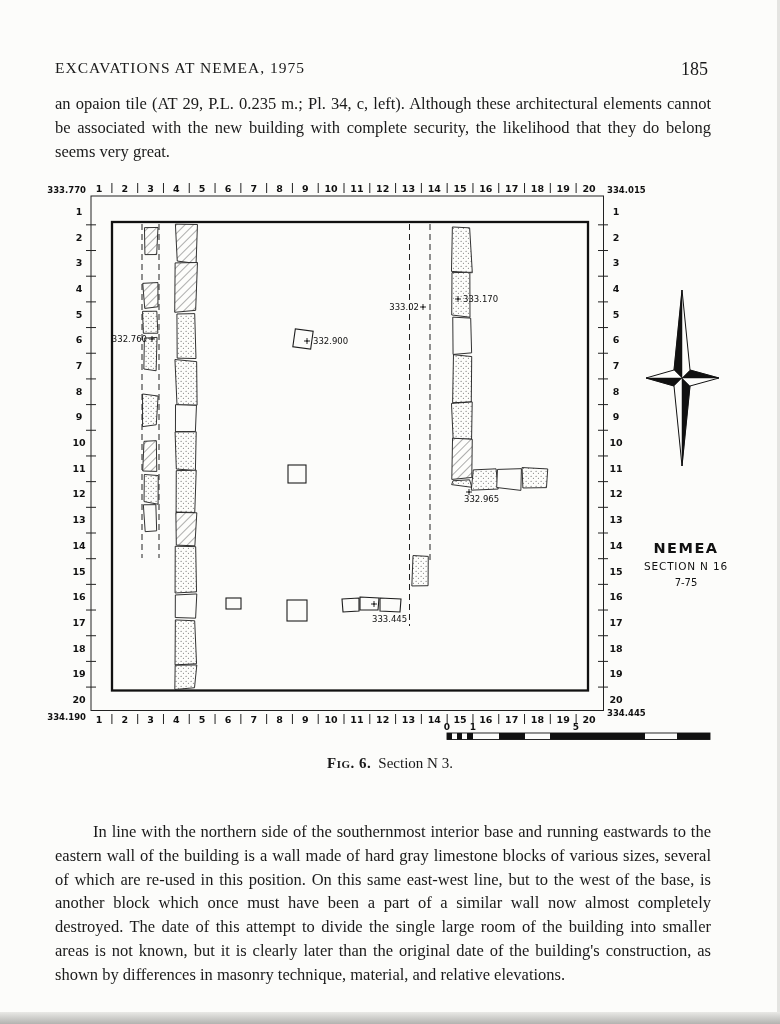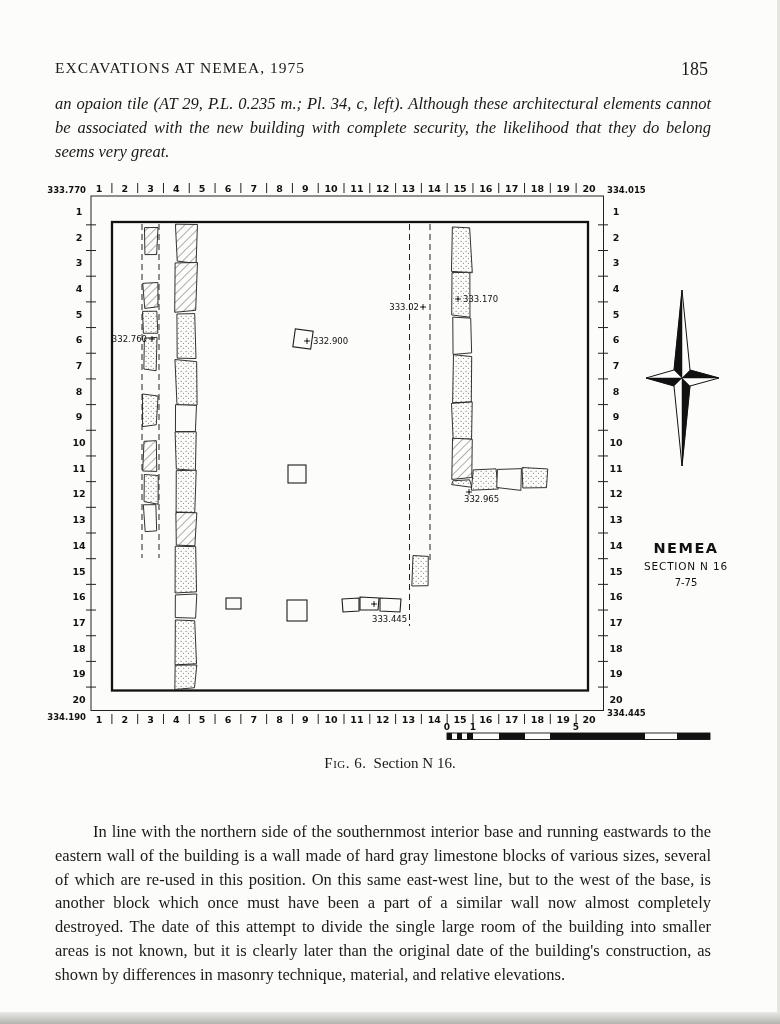--- a/index.html
+++ b/index.html
@@ -12,28 +12,28 @@
     position:absolute;top:59px;left:55px;width:656px;
     text-align:left;font-size:15.5px;letter-spacing:1px;
   }
   .page-number{
     position:absolute;top:59px;right:72px;font-size:18px;
   }
   .para{
     position:absolute;left:55px;width:656px;
     font-size:16.5px;line-height:1.44;text-align:justify;
   }
-  #para1{top:92px;font-style:italic;}
+  #para1{top:92px;}
   #para2{top:820px;text-indent:38px;}
   #plan-svg{position:absolute;top:180px;left:0;width:780px;height:575px;}
   .caption{
     position:absolute;top:755px;left:0;width:780px;text-align:center;
     font-size:15px;
   }
-  .caption .smallcaps{font-variant:small-caps;letter-spacing:.5px;}
+  .caption .smallcaps{font-variant:small-caps;letter-spacing:.5px;font-weight:bold;}
   .caption .cap-text{margin-left:7px;}
   
   .rulnum{font-family:"DejaVu Sans",sans-serif;font-size:9.5px;font-weight:700;fill:#111;}
   .corner{font-family:"DejaVu Sans",sans-serif;font-size:8.5px;font-weight:700;fill:#111;}
   .lbl{font-family:"DejaVu Sans",sans-serif;font-size:8.5px;fill:#111;}
   .tick{stroke:#222;stroke-width:1;}
   .frame{fill:none;stroke:#222;stroke-width:1;}
   .inner{fill:none;stroke:#111;stroke-width:2.3;}
   .dash{stroke:#222;stroke-width:1;stroke-dasharray:6 4;fill:none;}
   .stone{stroke:#1c1c1c;stroke-width:0.9;stroke-linejoin:round;}
@@ -360,20 +360,20 @@
       <rect class="scale-black" x="457" y="553" width="5" height="6.5"></rect>
       <rect class="scale-black" x="467" y="553" width="6" height="6.5"></rect>
       <rect class="scale-black" x="499" y="553" width="26" height="6.5"></rect>
       <rect class="scale-black" x="550" y="553" width="26" height="6.5"></rect>
       <rect class="scale-black" x="576" y="553" width="69" height="6.5"></rect>
       <rect class="scale-black" x="677" y="553" width="33" height="6.5"></rect>
     </g>
   </svg>
 
   <div class="caption">
-    <span class="smallcaps">Fig. 6.</span><span class="cap-text">Section N 16.</span>
+    <span class="smallcaps">Fig. 6.</span><span class="cap-text">Section N 3.</span>
   </div>
 
   <div class="para" id="para2">In line with the northern side of the southernmost interior base and running eastwards to the eastern wall of the building is a wall made of hard gray limestone blocks of various sizes, several of which are re-used in this position. On this same east-west line, but to the west of the base, is another block which once must have been a part of a similar wall now almost completely destroyed. The date of this attempt to divide the single large room of the building into smaller areas is not known, but it is clearly later than the original date of the building's construction, as shown by differences in masonry technique, material, and relative elevations.</div>
 
   <div class="scan-edge-right"></div>
   <div class="scan-edge-bottom"></div>
 </div>
 
 </body></html>

